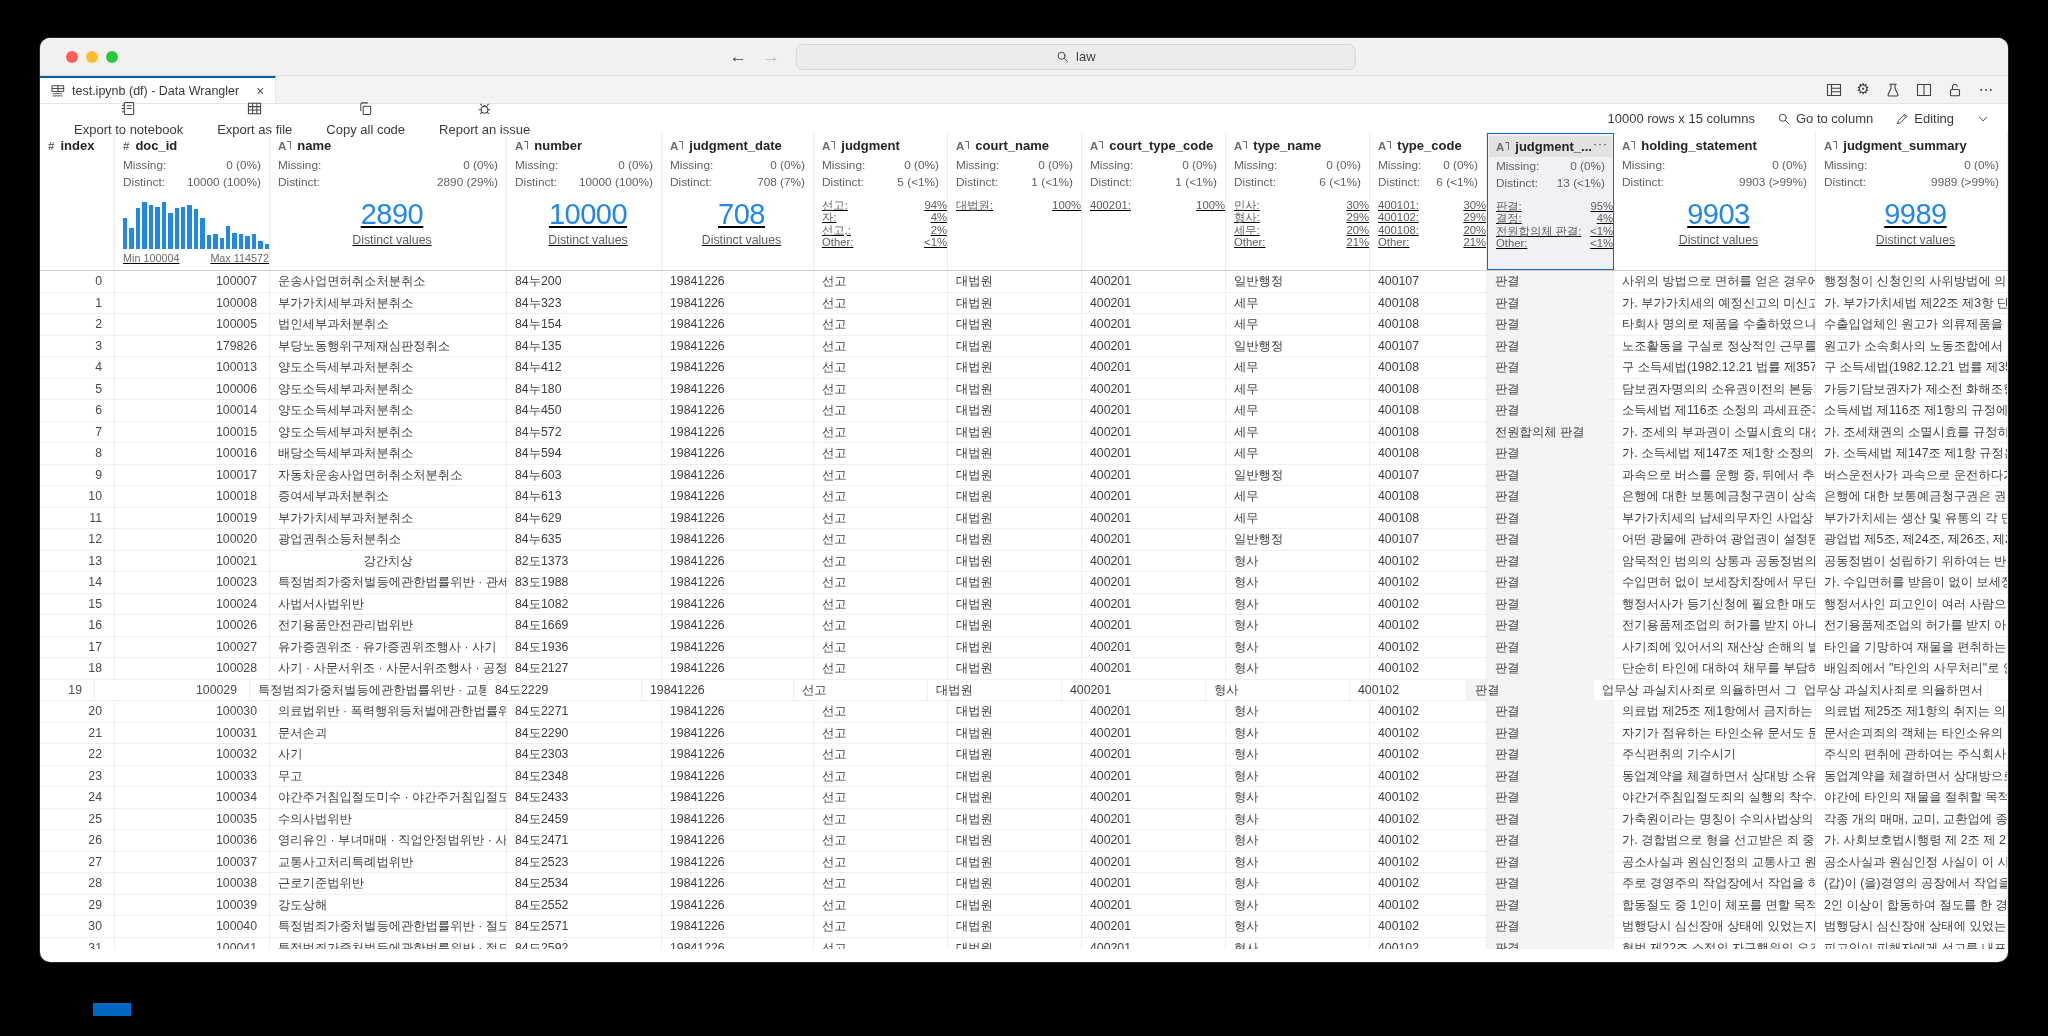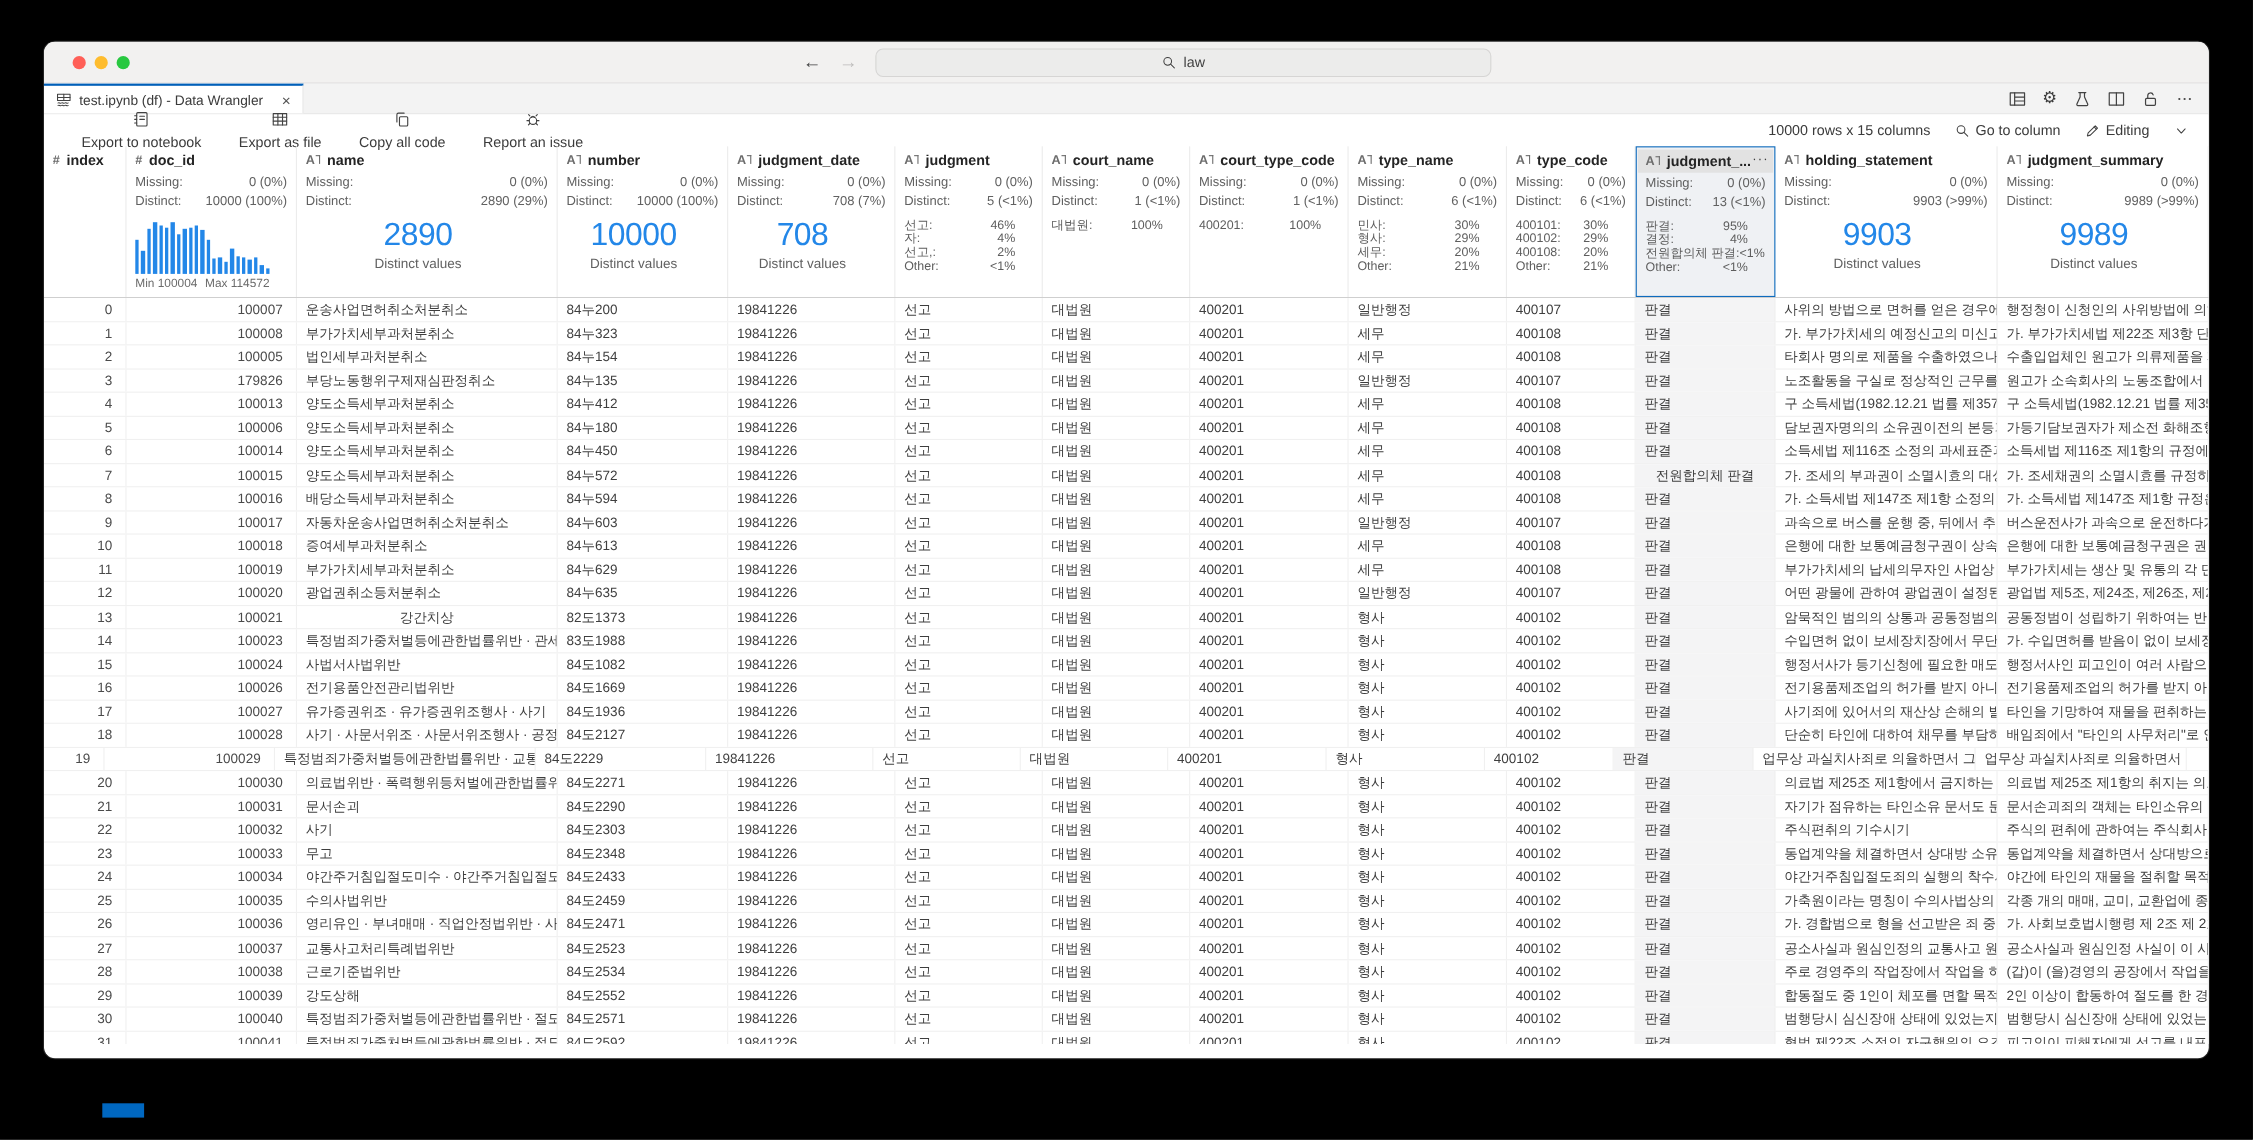--- a/index.html
+++ b/index.html
@@ -41,21 +41,21 @@
   .panel { position:relative; border-right:1px solid #ececec; padding:2px 8px 0; flex:none; }
   .panel.selected { border:1px solid #0e6bbd; background:#eff1f4; }
   .cname { display:flex; align-items:center; gap:6px; height:21px; font-size:13px;
     font-weight:600; color:#242424; white-space:nowrap; overflow:hidden; }
   .panel.selected .cname { background:#e2e2e2; margin:0 -7px; padding:0 7px; }
   .ticon { color:#6d6d6d; font-size:11.5px; font-weight:600; display:inline-flex; align-items:flex-start; }
   .abr { display:inline-block; width:4px; height:8px; border-top:1.4px solid #6d6d6d;
     border-right:1.4px solid #6d6d6d; margin-left:1px; margin-top:1px; }
   .mrow { display:flex; justify-content:space-between; font-size:11.8px; color:#616161;
     line-height:15px; margin-top:2px; }
-  .statbox { position:absolute; left:8px; right:24px; top:66px; }
+  .statbox { position:absolute; left:8px; right:0; top:66px;text-decoration:underline; }
   .bignum { text-align:center; font-size:29px; line-height:30px; letter-spacing:-.5px; }
   .bigcap { text-align:center; font-size:12.3px; color:#616161; margin-top:4px; }
   .catrow { display:flex; justify-content:space-between; font-size:11.3px; color:#5d5d5d;
     line-height:12.4px; white-space:nowrap; }
   .hist { display:flex; align-items:flex-end; gap:2px; height:50px; }
   .hbar { flex:1 1 0; }
   .hminmax { display:flex; justify-content:space-between; font-size:10.8px; color:#6b6b6b; margin-top:3px; }
   .morebtn { position:absolute; right:5px; top:3px; font-size:12px; letter-spacing:1px; color:#3d3d3d; }
 
   
@@ -328,21 +328,21 @@
           <span>Missing:</span>
           <span>0 (0%)</span>
         </div>
         <div class="mrow">
           <span>Distinct:</span>
           <span>5 (&lt;1%)</span>
         </div>
         <div class="statbox">
           <div class="catrow">
             <span>선고:</span>
-            <span>46%</span>
+            <span>94%</span>
           </div>
           <div class="catrow">
             <span>자:</span>
             <span>4%</span>
           </div>
           <div class="catrow">
             <span>선고,:</span>
             <span>2%</span>
           </div>
           <div class="catrow">
@@ -636,21 +636,21 @@
         <div class="cell r" style="width: 75px;">7</div>
         <div class="cell r" style="width: 155px;">100015</div>
         <div class="cell" style="width: 237px;">양도소득세부과처분취소</div>
         <div class="cell" style="width: 155px;">84누572</div>
         <div class="cell" style="width: 152px;">19841226</div>
         <div class="cell" style="width: 134px;">선고</div>
         <div class="cell" style="width: 134px;">대법원</div>
         <div class="cell" style="width: 144px;">400201</div>
         <div class="cell" style="width: 144px;">세무</div>
         <div class="cell" style="width: 117px;">400108</div>
-        <div class="cell sel" style="width: 127px; text-align: center;">전원합의체 판결</div>
+        <div class="cell sel" style="width: 127px;">전원합의체 판결</div>
         <div class="cell" style="width: 202px;">가. 조세의 부과권이 소멸시효의 대상이 되</div>
         <div class="cell" style="width: 192px;">가. 조세채권의 소멸시효를 규정하고 있</div>
       </div>
       <div class="trow">
         <div class="cell r" style="width: 75px;">8</div>
         <div class="cell r" style="width: 155px;">100016</div>
         <div class="cell" style="width: 237px;">배당소득세부과처분취소</div>
         <div class="cell" style="width: 155px;">84누594</div>
         <div class="cell" style="width: 152px;">19841226</div>
         <div class="cell" style="width: 134px;">선고</div>

